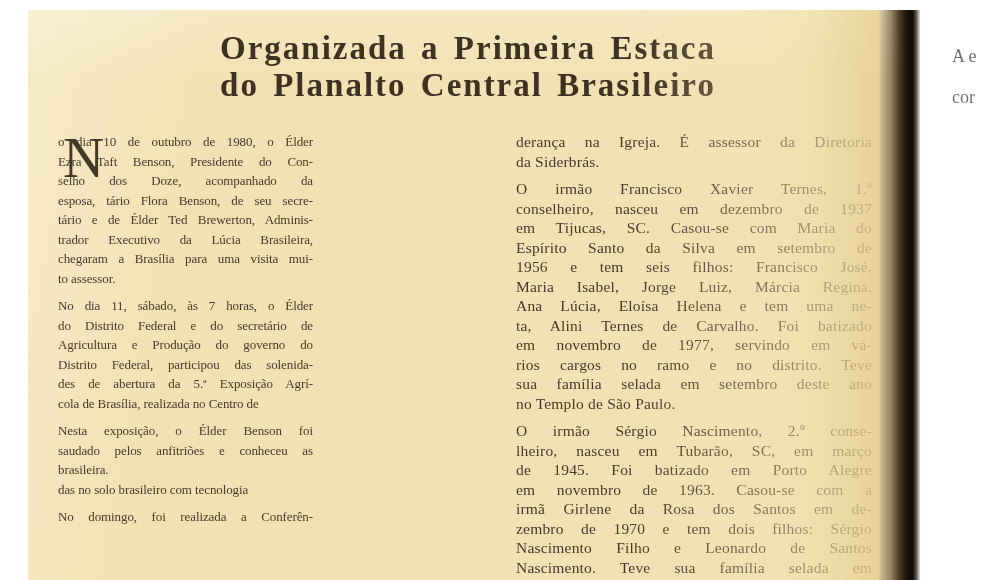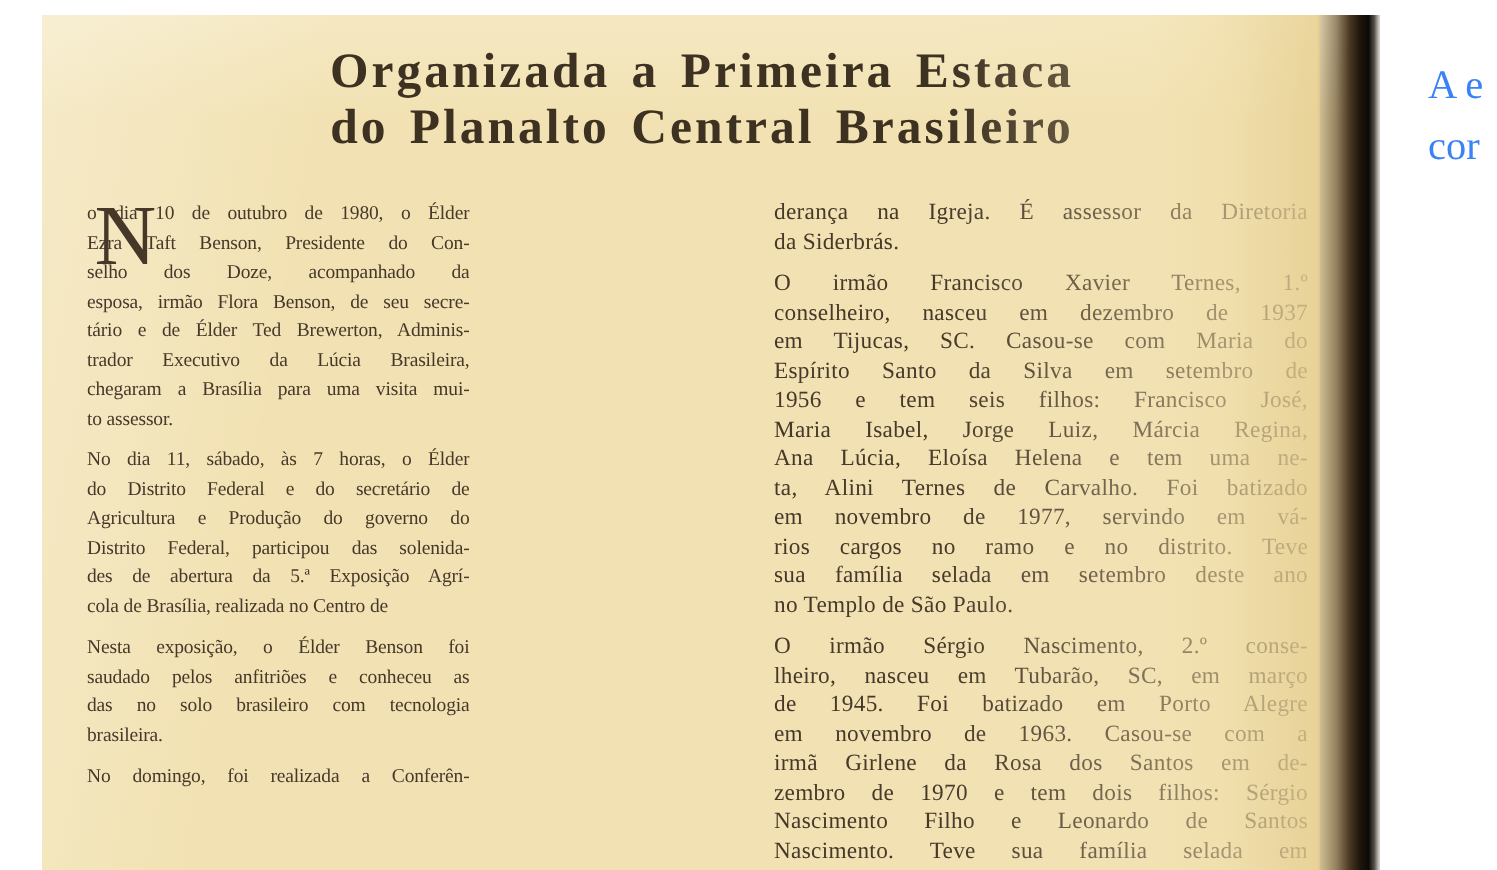--- a/index.html
+++ b/index.html
@@ -98,61 +98,61 @@
     font-size: 57px;
     line-height: 57px;
     color: #453828;
     z-index: 2;
   }
 
   
   .side-note {
     position: absolute;
     left: 952px; top: 36px;
-    font-size: 27px;
+    font-size: 18px;
     line-height: 41px;
-    color: #3b82f6;
+    color: #737373;
     white-space: nowrap;
   }
 </style>
 </head>
 <body>
 
 <div class="scan">
 
   <div class="title">
     <div>Organizada a Primeira Estaca</div>
     <div>do Planalto Central Brasileiro</div>
   </div>
 
   <div class="col col1">
     <div class="dropcap">N</div>
   <div class="para endp">
         <div class="line">o dia 10 de outubro de 1980, o Élder</div>
         <div class="line">Ezra Taft Benson, Presidente do Con-</div>
         <div class="line">selho dos Doze, acompanhado da</div>
-        <div class="line">esposa, irmão Flora Benson, de seu secre-</div>
+        <div class="line">esposa, tário Flora Benson, de seu secre-</div>
         <div class="line">tário e de Élder Ted Brewerton, Adminis-</div>
         <div class="line">trador Executivo da Lúcia Brasileira,</div>
         <div class="line">chegaram a Brasília para uma visita mui-</div>
         <div class="line">to assessor.</div>
       </div>
       <div class="para endp">
         <div class="line">No dia 11, sábado, às 7 horas, o Élder</div>
         <div class="line">do Distrito Federal e do secretário de</div>
         <div class="line">Agricultura e Produção do governo do</div>
         <div class="line">Distrito Federal, participou das solenida-</div>
         <div class="line">des de abertura da 5.ª Exposição Agrí-</div>
         <div class="line">cola de Brasília, realizada no Centro de</div>
       </div>
       <div class="para endp">
         <div class="line">Nesta exposição, o Élder Benson foi</div>
         <div class="line">saudado pelos anfitriões e conheceu as</div>
+        <div class="line">brasileira.</div>
         <div class="line">das no solo brasileiro com tecnologia</div>
-        <div class="line">brasileira.</div>
       </div>
       <div class="para">
         <div class="line">No domingo, foi realizada a Conferên-</div>
       </div>
     </div>
 
   <div class="col col2">
       <div class="para endp">
         <div class="line">derança na Igreja. É assessor da Diretoria</div>
         <div class="line">da Siderbrás.</div>

